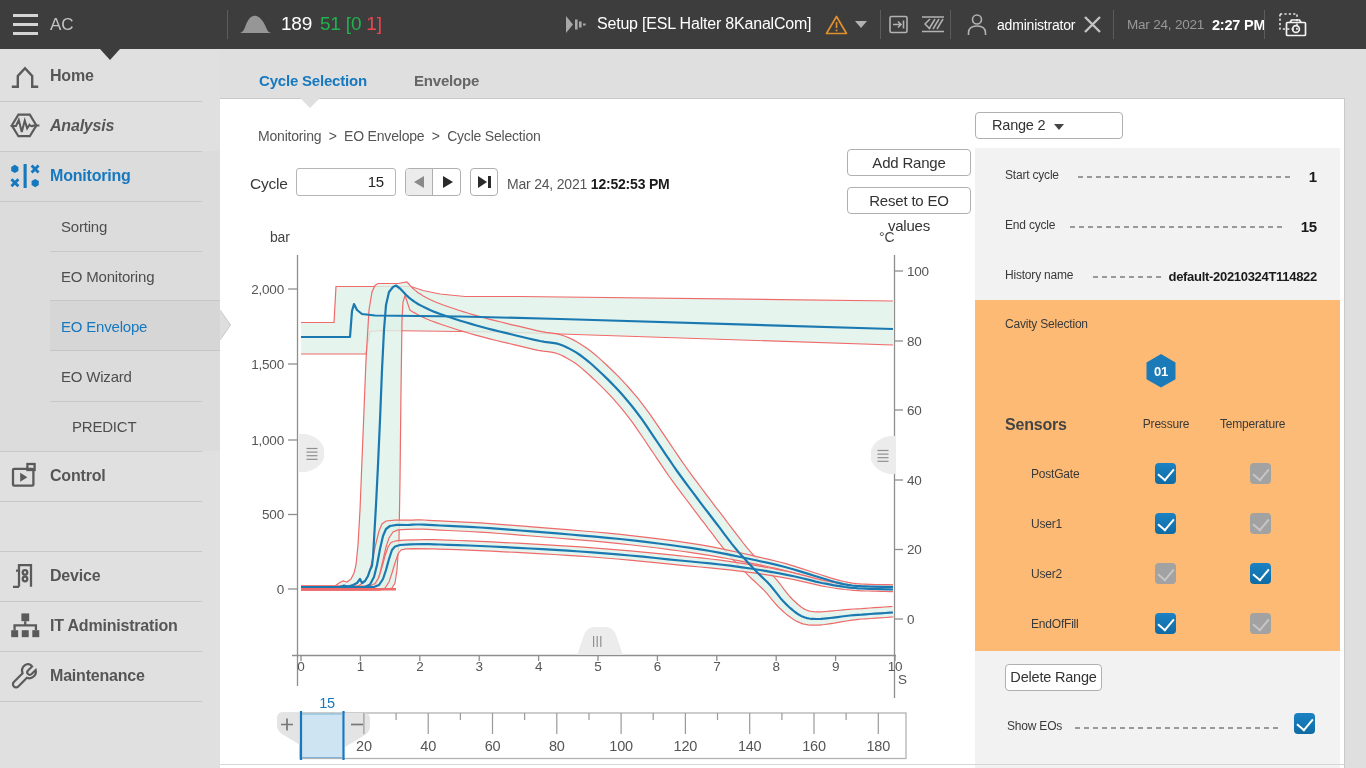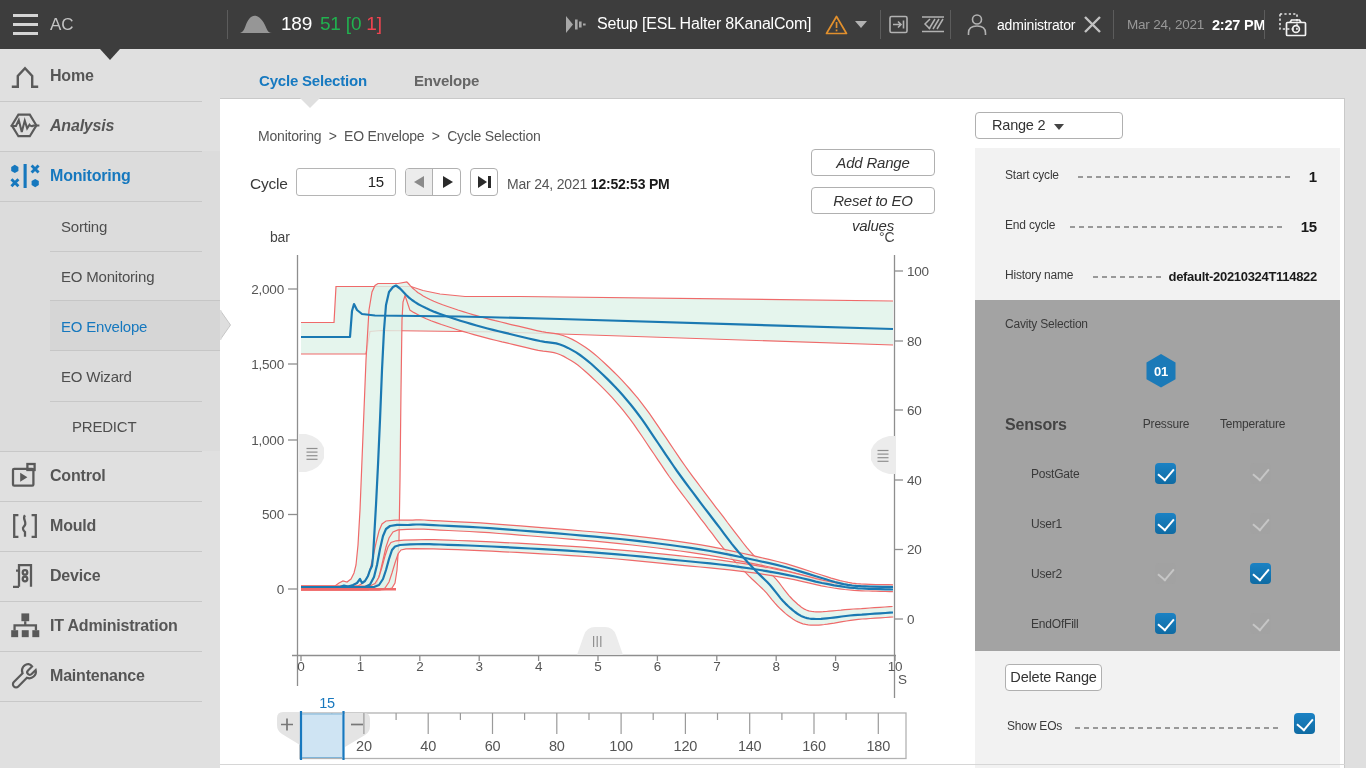--- a/index.html
+++ b/index.html
@@ -23,25 +23,25 @@
 #card { position:absolute; left:220px; top:98px; width:1125px; height:670px; background:#fff; border-top:1px solid #c9c9c9; border-right:1px solid #c9c9c9; }
 #tabnotch { position:absolute; left:300px; top:98px; width:0; height:0; border-left:10.5px solid transparent; border-right:10.5px solid transparent; border-top:10px solid #dfdfdf; }
 #crumb { position:absolute; left:258px; top:128px; font-size:14px; color:#555; }
 #cyclelbl { position:absolute; left:250px; top:175px; font-size:15.5px; font-weight:normal; color:#3a3a3a; }
 #cycleinput { position:absolute; left:296px; top:168px; width:100px; height:28px; background:#fff; border:1px solid #b5b5b5; border-radius:3px; font-size:15px; color:#222; text-align:right; line-height:26px; padding-right:11px; }
 .btn { background:#fff; border:1px solid #b0b0b0; border-radius:4px; color:#333; text-align:center; }
 #btngroup { position:absolute; left:405px; top:168px; width:56px; height:28px; border:1px solid #b0b0b0; border-radius:4px; background:#fff; }
 #btngroup .half { position:absolute; top:0; width:27px; height:26px; }
 #datetxt { position:absolute; left:507px; top:176px; font-size:14px; color:#555; }
 #datetxt b { color:#1a1a1a; }
-.pushbtn { position:absolute; left:811px; width:124px; height:27px; font-size:15px; line-height:25px;font-style:italic; }
+.pushbtn { position:absolute; left:847px; width:124px; height:27px; font-size:15px; line-height:25px; }
 
 #rangebtn { position:absolute; left:975px; top:112px; width:148px; height:27px; font-size:14.5px; line-height:25px; text-align:left; padding-left:16px; }
 #panel1 { position:absolute; left:975px; top:148px; width:365px; height:152px; background:#f2f2f2; }
-#panel2 { position:absolute; left:975px; top:300px; width:365px; height:351px; background:#a3a3a3; }
+#panel2 { position:absolute; left:975px; top:300px; width:365px; height:351px; background:#fdba74; }
 #panel3 { position:absolute; left:975px; top:651px; width:365px; height:117px; background:#f2f2f2; }
 .prow { position:absolute; font-size:12px; color:#3a3a3a; }
 .dash { position:absolute; height:2px; background:repeating-linear-gradient(90deg,#999 0 5px,transparent 5px 9px); }
 .pval { position:absolute; font-size:15px; font-weight:bold; color:#1a1a1a; text-align:right; }
 .cbx { position:absolute; width:21px; height:21px; border-radius:4px; }
 .cbx.on { background:linear-gradient(#1b82c4,#0f6ba3); }
 .cbx.off { background:#a2a2a2; }
 .cbx::after { content:""; position:absolute; left:5.5px; top:1.8px; width:8px; height:13px; border-right:2.8px solid #fff; border-bottom:2.8px solid #fff; transform:rotate(40deg); }
 .cbx.off::after { border-color:#c6c6c6; }
 #bottomline { position:absolute; left:220px; top:764px; width:1125px; height:1px; background:#d6d6d6; }
@@ -159,28 +159,20 @@
   <div class="sepline" style="left:0; top:402px; width:202px;"></div>
   <div class="nav-item" style="top:402px;">
     <svg class="ico" viewBox="0 0 25 25" fill="none" stroke="#5a5a5a" stroke-width="1.9">
       <rect x="2.5" y="6.5" width="17" height="14" rx="1"></rect>
       <rect x="14.5" y="2.5" width="6" height="5"></rect>
       <polygon points="8.5,9.8 14.5,13.5 8.5,17.2" fill="#5a5a5a" stroke="none"></polygon>
     </svg>
     <div class="lbl">Control</div>
   </div>
   <div class="sepline" style="left:0; top:452px; width:202px;"></div>
-  <div class="nav-item" style="top:452px;">
-    <svg class="ico" viewBox="0 0 25 25" fill="none" stroke="#5a5a5a" stroke-width="1.9">
-      <path d="M7,3.5 H3.5 V21.5 H7"></path>
-      <path d="M18,3.5 H21.5 V21.5 H18"></path>
-      <path d="M12.5,3.5 C9.5,7 15.5,9.5 11.5,13 C9.8,14.6 11.5,16.5 12.5,17.5 V21.5"></path>
-    </svg>
-    <div class="lbl">Mould</div>
-  </div>
   <div class="sepline" style="left:0; top:502px; width:202px;"></div>
   <div class="nav-item" style="top:502px;">
     <svg class="ico" viewBox="0 0 25 25" fill="none" stroke="#5a5a5a" stroke-width="1.9">
       <path d="M7.5,21.5 V3.5 H17.5 V21.5"></path>
       <path d="M2.5,21.5 H7.5 M7.5,8 H5"></path>
       <circle cx="12.5" cy="9.5" r="1.9"></circle>
       <circle cx="12.5" cy="15" r="1.9"></circle>
     </svg>
     <div class="lbl">Device</div>
   </div>

